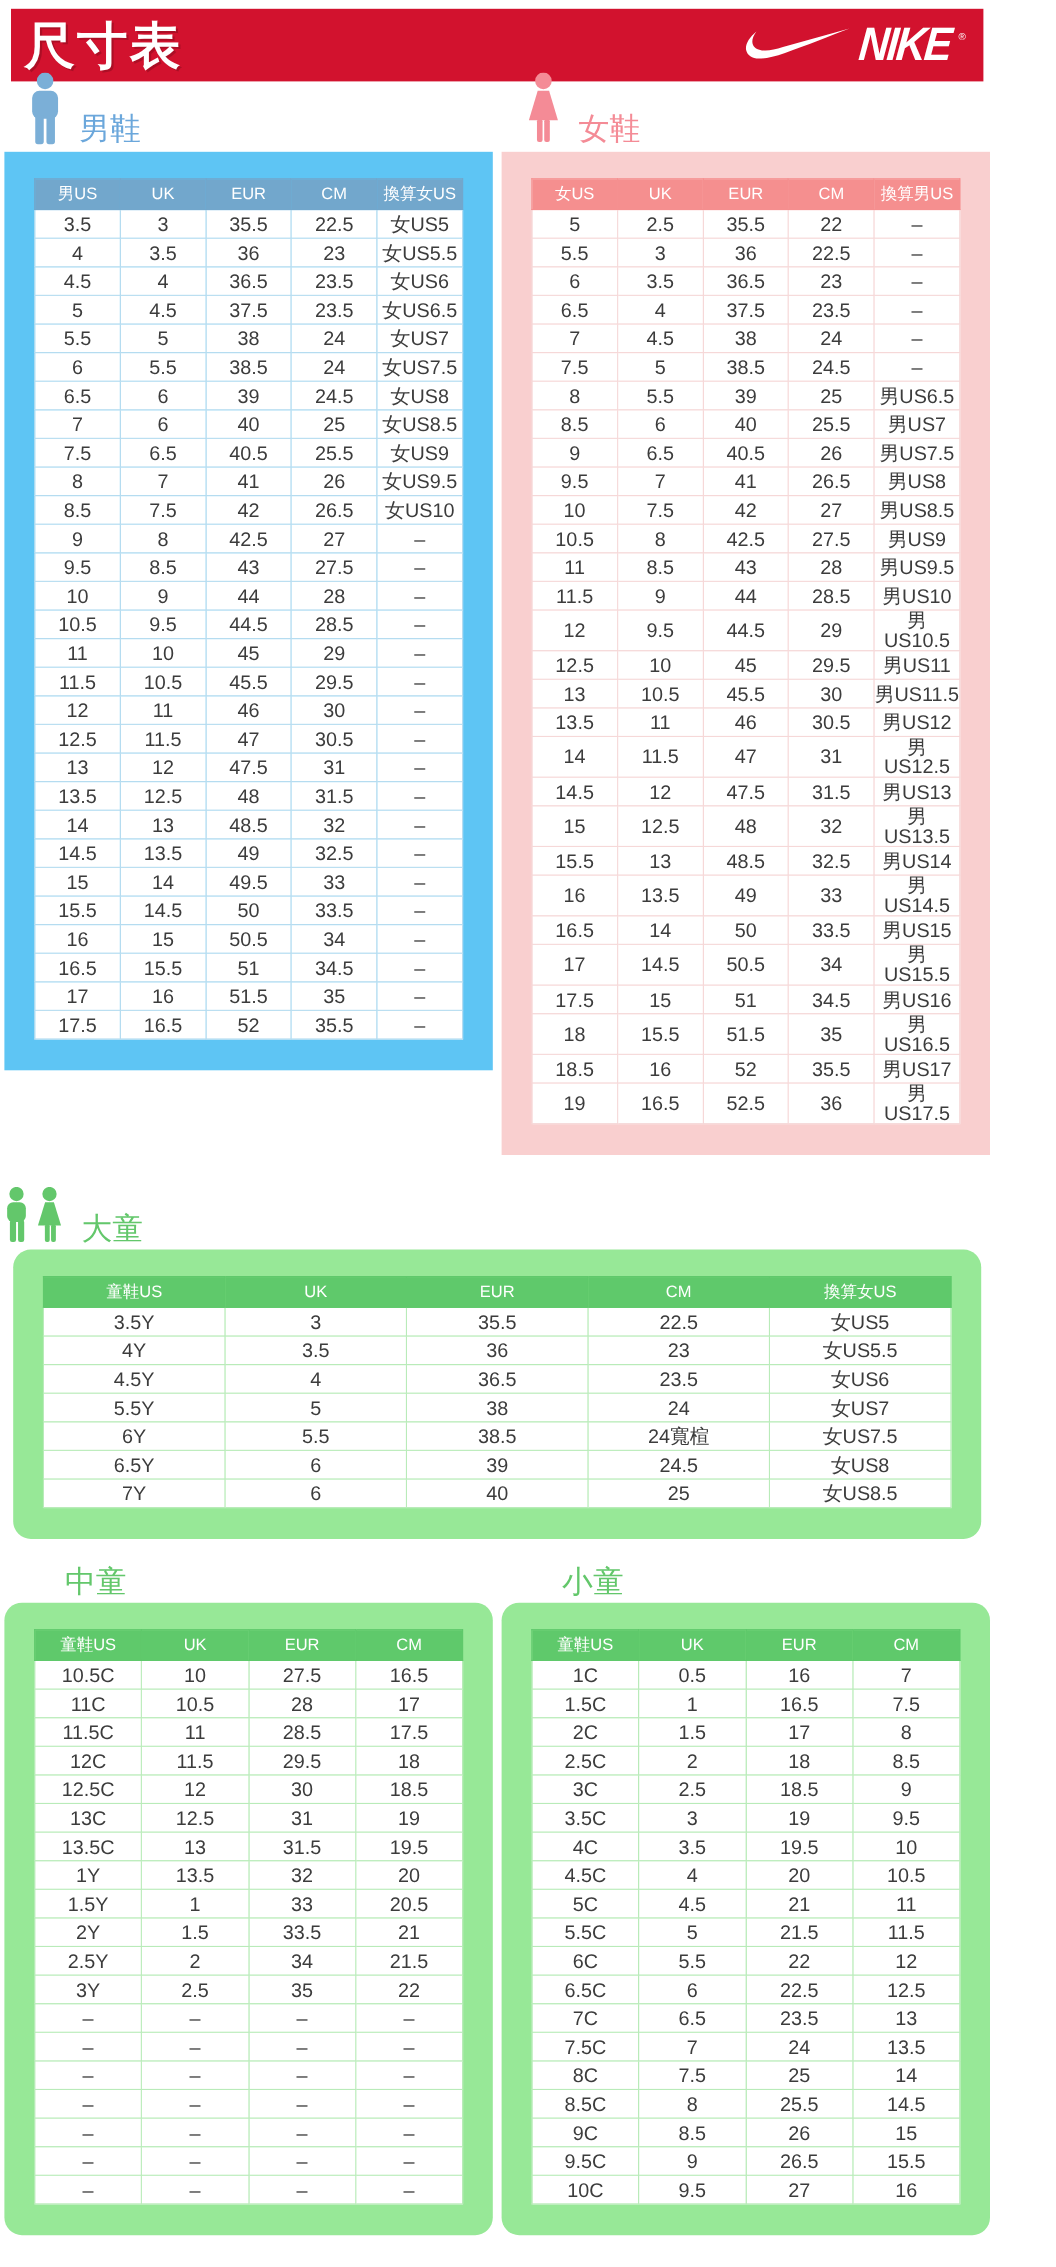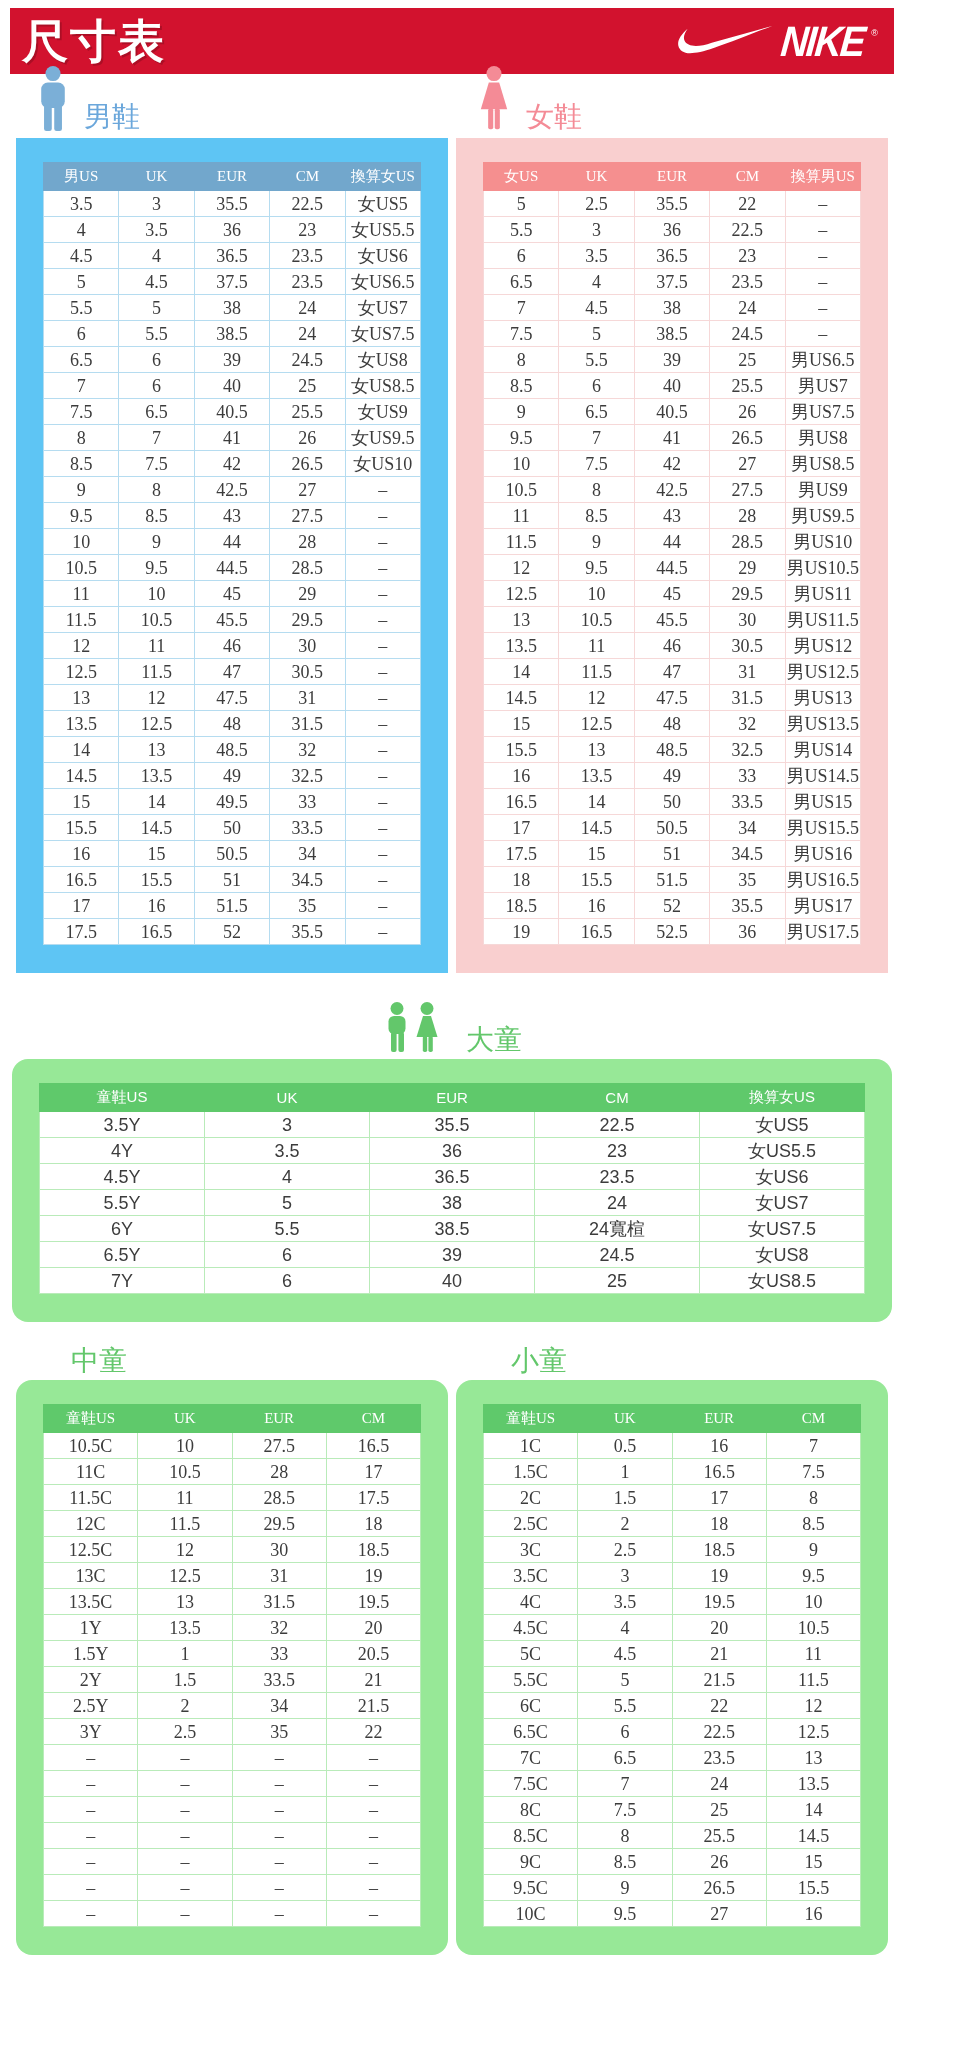--- a/index.html
+++ b/index.html
@@ -18,28 +18,28 @@
     display:flex;align-items:center;justify-content:space-between;padding:0 16px 0 12px;}
   .banner h1{color:#fff;font-size:46px;font-weight:700;letter-spacing:2px;
     text-shadow:2px 2px 0 rgba(0,0,0,0.18);line-height:1;}
   .brand{display:flex;align-items:center;gap:8px;}
   .brand svg{display:block;}
   .brand-word{color:#fff;font-size:38px;font-weight:900;font-style:italic;
     letter-spacing:-2px;transform:scaleY(1.12) skewX(-6deg);line-height:1;}
   .reg{color:#fff;font-size:9px;align-self:flex-start;margin-top:6px;}
 
   
-  .two-col{display:flex;gap:8px;margin:0 16px;font-family:Liberation Serif, serif;}
+  .two-col{display:flex;gap:8px;margin:0 4px;}
   .col{width:466px;flex:1 1 0;}
   .sec-label{display:flex;align-items:flex-end;gap:12px;height:64px;padding:0 0 2px 18px;
     font-size:28px;font-weight:500;}
   .sec-label svg{margin-bottom:-3px;}
   .lbl-blue{color:var(--blue-accent);}
   .lbl-pink{color:var(--pink-accent);}
-  .sec-label-center{display:flex;align-items:flex-end;justify-content:center;gap:20px;
+  .sec-label-center{display:flex;align-items:flex-end;gap:10px;
     height:72px;margin-top:14px;font-size:28px;color:var(--green-accent);}
   .sec-label-center svg{margin-bottom:-2px;}
   .sec-label-small{display:flex;align-items:flex-end;height:42px;margin-top:16px;
     padding-left:55px;font-size:28px;color:var(--green-accent);}
 
   
   .panel{padding:24px 27px 28px 27px;}
   .panel-blue{background:var(--blue-panel);}
   .panel-pink{background:var(--pink-panel);}
   .panel-green{background:var(--green-panel);border-radius:16px;}

